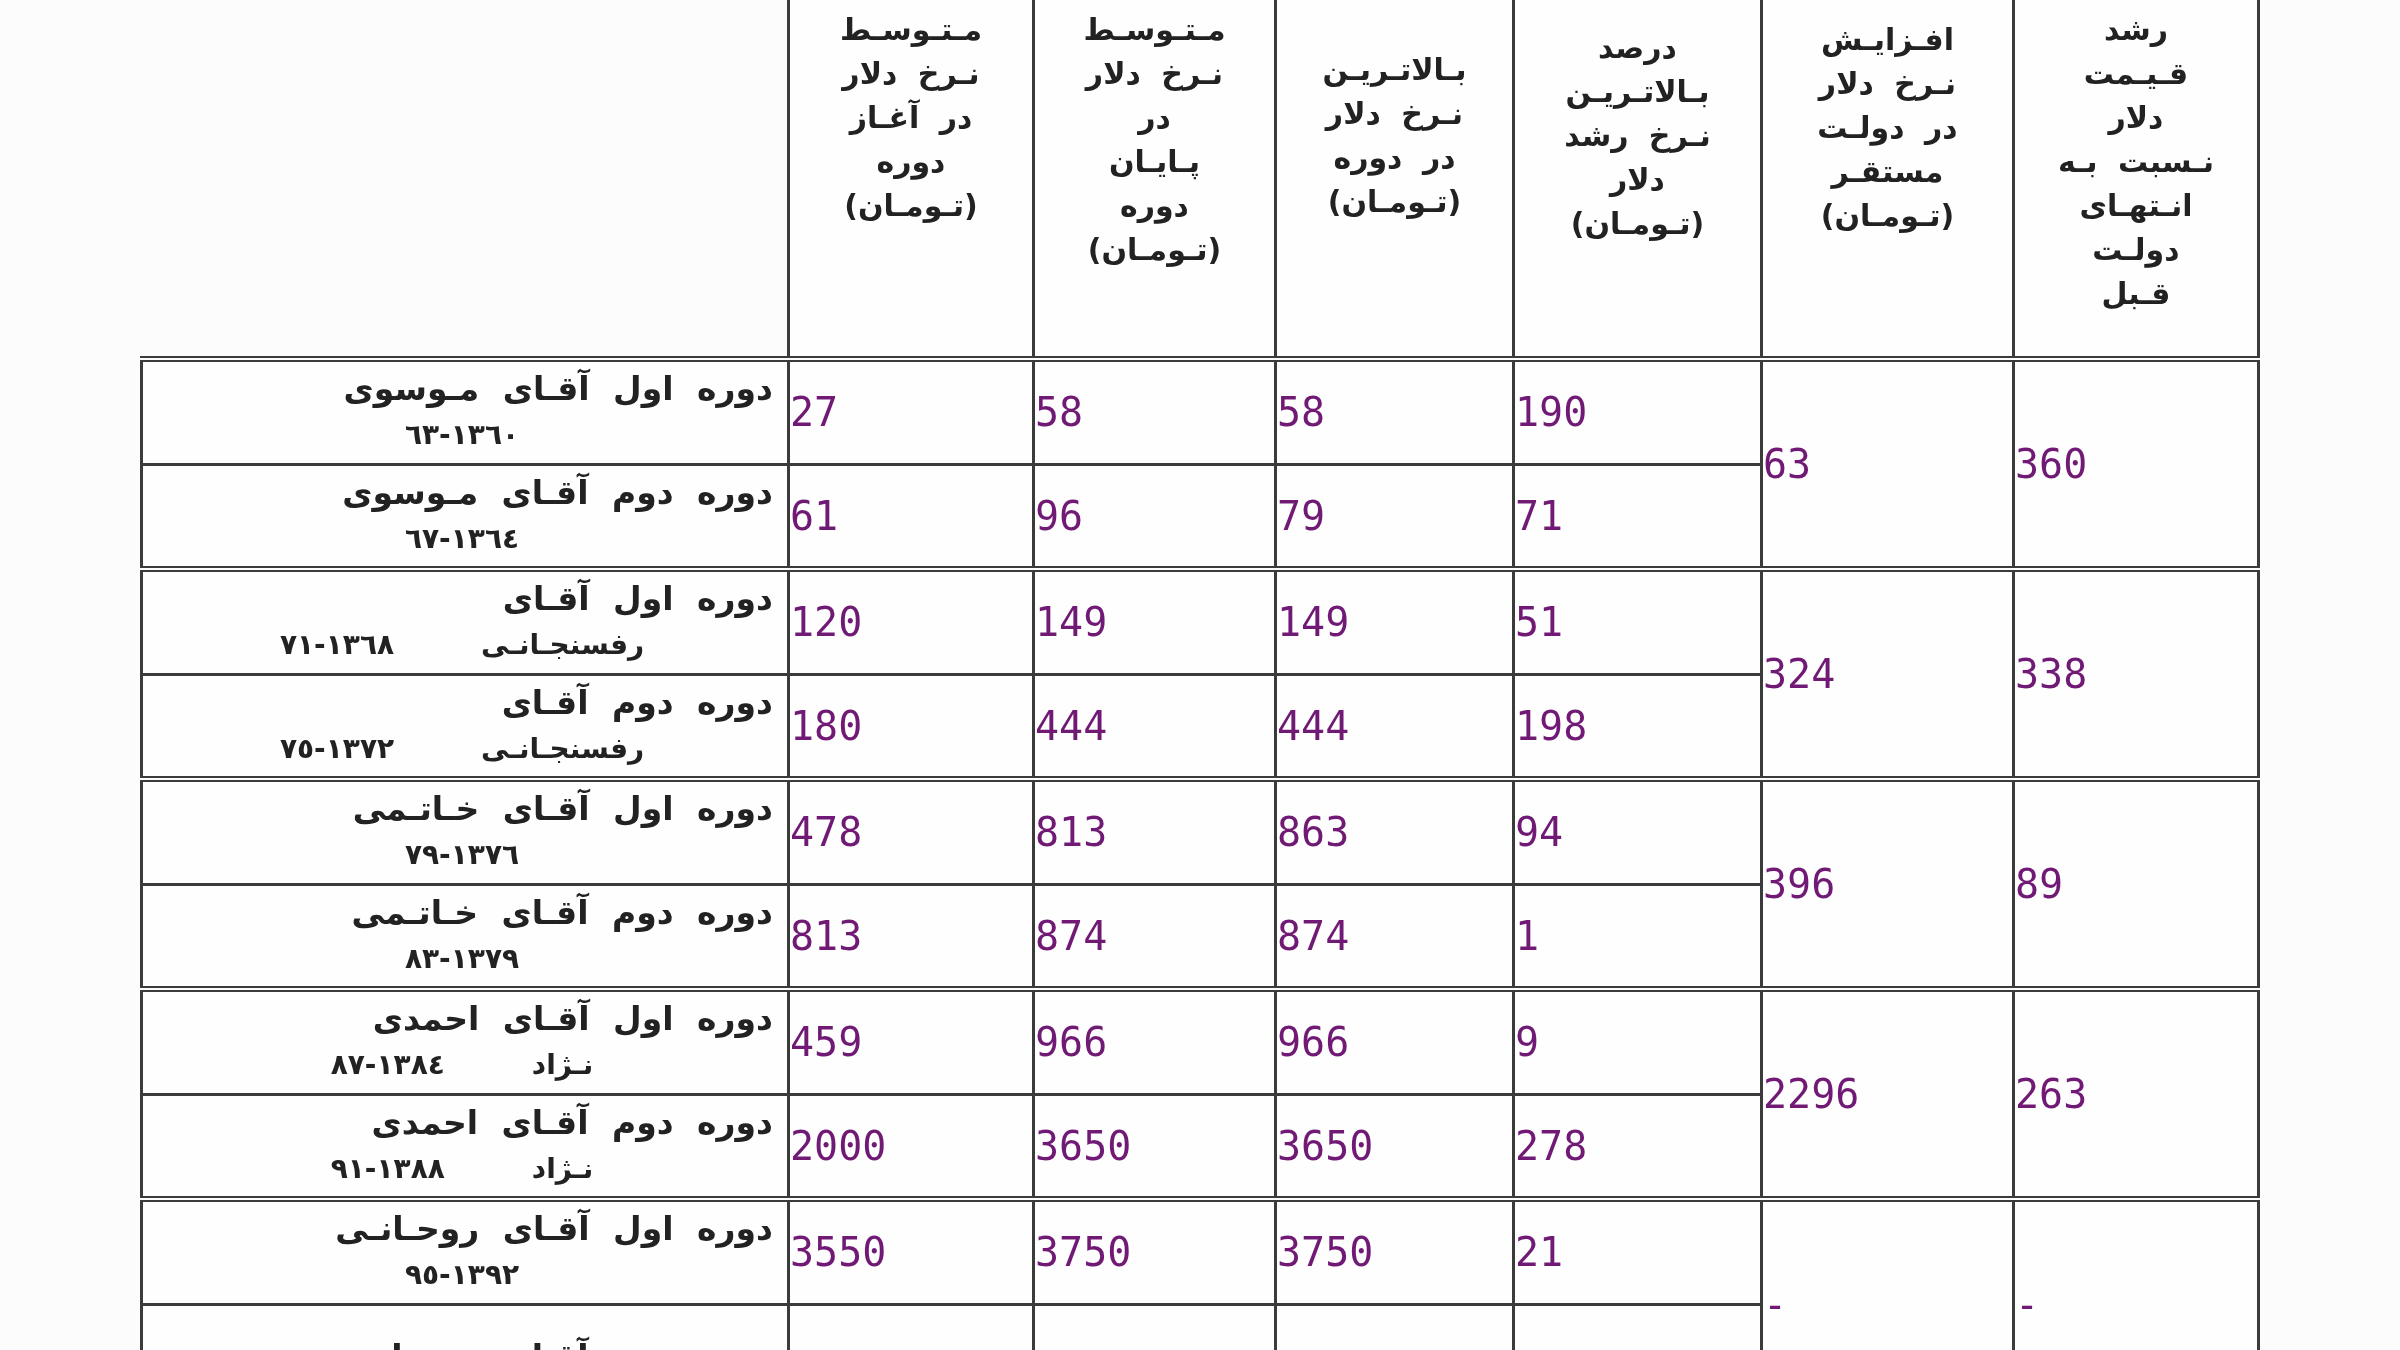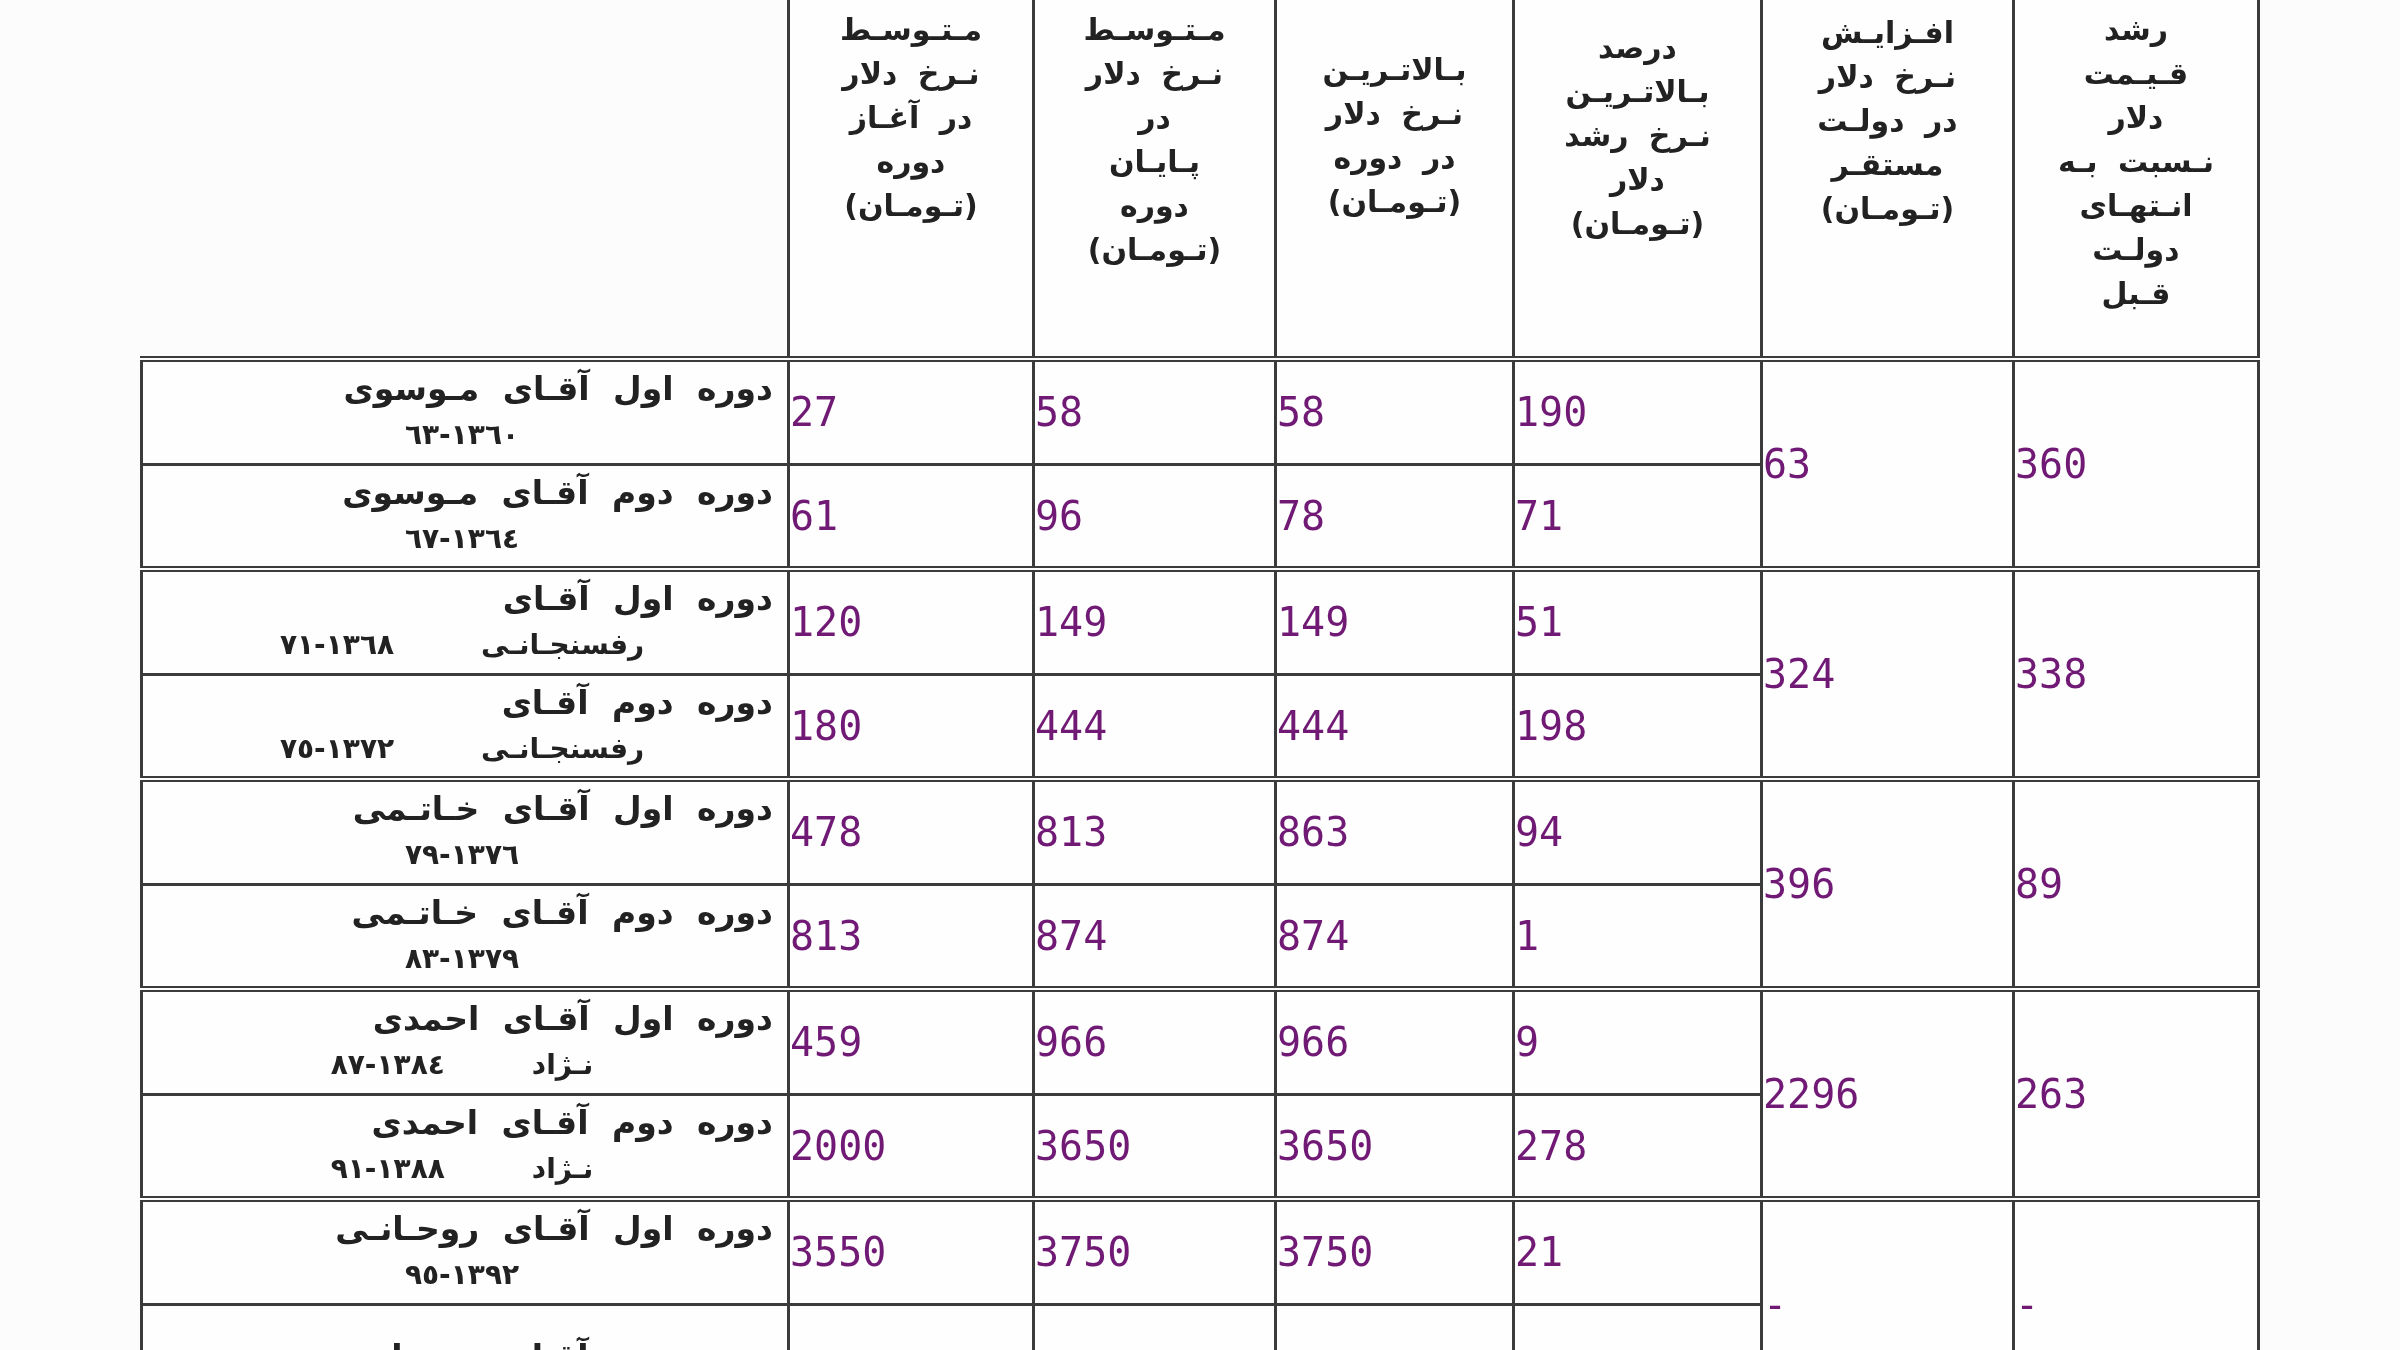--- a/index.html
+++ b/index.html
@@ -43,21 +43,21 @@
     text-align: center;
     white-space: pre-line;
     font-size: 30px;
     line-height: 44px;
     font-weight: 700;
     word-spacing: 10px;
     padding-top: 8px;
   }
   th.h-c .hdr { padding-top: 48px; }
   th.h-d .hdr { padding-top: 26px; }
-  th.h-e .hdr { padding-top: 11px; }
+  th.h-e .hdr { padding-top: 18px; }
   tbody tr { height: 105px; }
   tbody tr.first > td { border-top: 6px double #3b3b3b; }
   tbody tr.gsep  > td { border-top: 6px double #3b3b3b; }
   td.period-cell {
     direction: rtl;
     vertical-align: middle;
     padding: 4px 14px 4px 8px;
   }
   .p-line1 {
     text-align: right;
@@ -160,21 +160,21 @@
         <td class="num" rowspan="2">63</td>
         <td class="num" rowspan="2">360</td>
       </tr>
       <tr>
         <td class="period-cell">
           <div class="p-line1">دوره دوم آقـای مـوسوی</div>
           <div class="p-line2">١٣٦٤-٦٧</div>
         </td>
         <td class="num">61</td>
         <td class="num">96</td>
-        <td class="num">78</td>
+        <td class="num">79</td>
         <td class="num">71</td>
       </tr>
 
       <tr class="gsep">
         <td class="period-cell">
           <div class="p-line1">دوره اول آقـای</div>
           <div class="p-line2">رفسنجـانـی&nbsp;&nbsp;&nbsp;&nbsp;١٣٦٨-٧١</div>
         </td>
         <td class="num">120</td>
         <td class="num">149</td>

